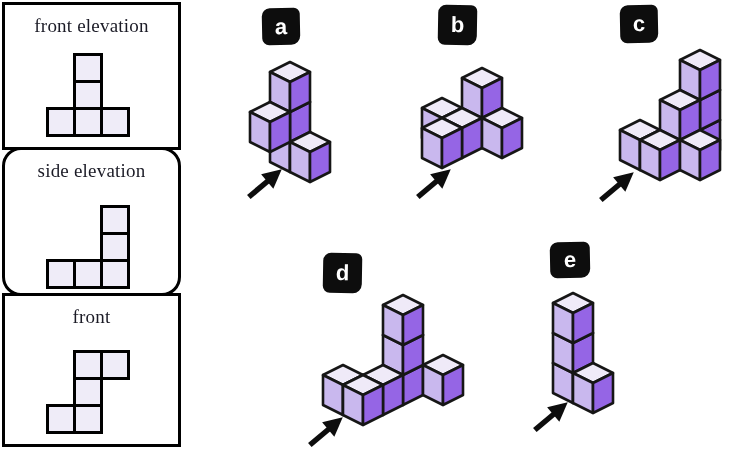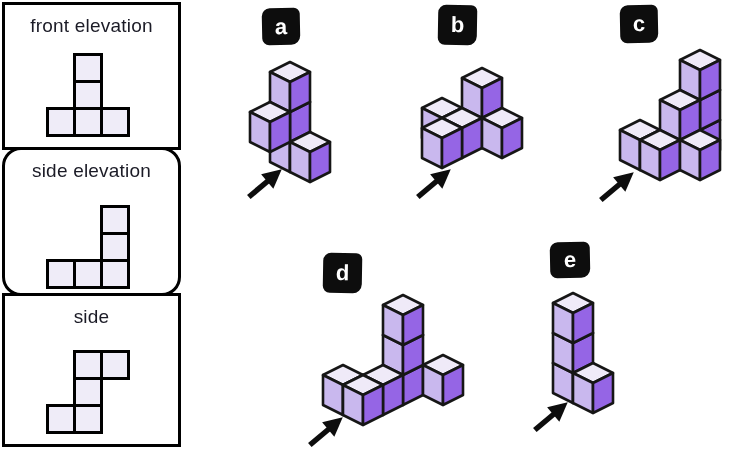--- a/index.html
+++ b/index.html
@@ -1,18 +1,18 @@
 <!DOCTYPE html>
 <html><head>
 <meta charset="utf-8">
 <style>
   html,body{margin:0;padding:0;background:#ffffff;}
   #canvas{position:relative;width:750px;height:450px;background:#ffffff;overflow:hidden;
           font-family:"Liberation Sans","DejaVu Sans",sans-serif;}
-  .panel{position:absolute;}
+  .panel{position:absolute;font-family:Liberation Serif, serif;}
   .panel-box{position:relative;border:3px solid #000;margin-top:-3px;background:#fff;box-sizing:border-box;}
   .panel-box:first-child{margin-top:0;}
   .panel-title{text-align:center;margin-top:10px;font-size:19px;letter-spacing:.2px;}
   .grid-cell{position:absolute;width:30px;height:30px;box-sizing:border-box;border:3px solid #000;}
   .badge{position:absolute;display:flex;align-items:center;justify-content:center;
          font-weight:bold;font-size:22px;cursor:default;}
   .shape-svg{position:absolute;overflow:visible;}
 </style>
 </head>
 <body>
@@ -29,21 +29,21 @@
       </div>
       <div class="panel-box" style="height: 149px; border-radius: 19px;">
         <div class="panel-title" style="color: rgb(27, 27, 38);">side elevation</div>
         <div class="grid-cell" style="left: 95px; top: 55px; background: rgb(239, 236, 248); border-color: rgb(0, 0, 0);"></div>
         <div class="grid-cell" style="left: 95px; top: 82px; background: rgb(239, 236, 248); border-color: rgb(0, 0, 0);"></div>
         <div class="grid-cell" style="left: 41px; top: 109px; background: rgb(239, 236, 248); border-color: rgb(0, 0, 0);"></div>
         <div class="grid-cell" style="left: 68px; top: 109px; background: rgb(239, 236, 248); border-color: rgb(0, 0, 0);"></div>
         <div class="grid-cell" style="left: 95px; top: 109px; background: rgb(239, 236, 248); border-color: rgb(0, 0, 0);"></div>
       </div>
       <div class="panel-box" style="height: 154px;">
-        <div class="panel-title" style="color: rgb(27, 27, 38);">side</div>
+        <div class="panel-title" style="color: rgb(27, 27, 38);">front</div>
         <div class="grid-cell" style="left: 68px; top: 54px; background: rgb(239, 236, 248); border-color: rgb(0, 0, 0);"></div>
         <div class="grid-cell" style="left: 95px; top: 54px; background: rgb(239, 236, 248); border-color: rgb(0, 0, 0);"></div>
         <div class="grid-cell" style="left: 68px; top: 81px; background: rgb(239, 236, 248); border-color: rgb(0, 0, 0);"></div>
         <div class="grid-cell" style="left: 41px; top: 108px; background: rgb(239, 236, 248); border-color: rgb(0, 0, 0);"></div>
         <div class="grid-cell" style="left: 68px; top: 108px; background: rgb(239, 236, 248); border-color: rgb(0, 0, 0);"></div>
       </div>
     </div>
     <div class="badge" style="left: 262px; top: 8px; width: 38px; height: 37px; background: rgb(13, 13, 13); color: rgb(255, 255, 255); border-radius: 8px 6px 9px 7px; transform: rotate(-1.2deg);">
       <span>a</span>
     </div>

